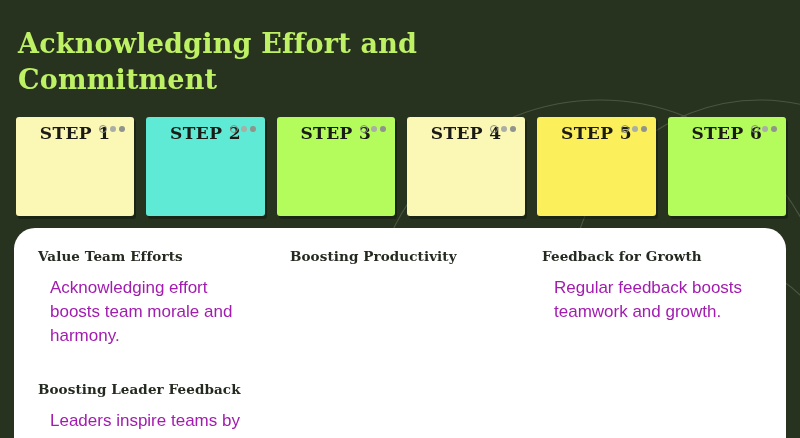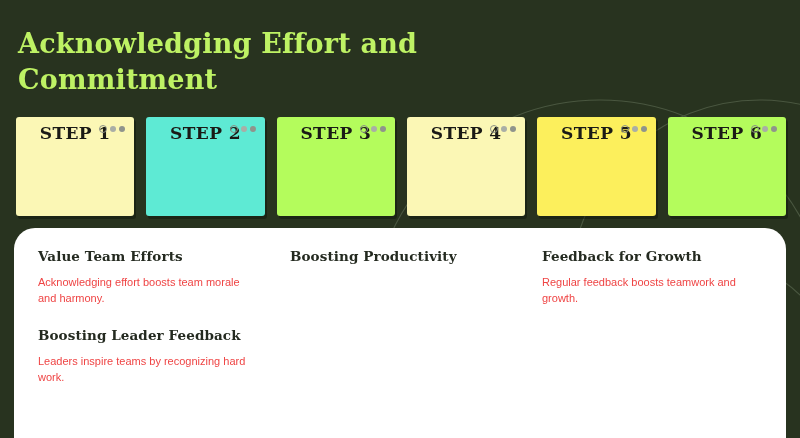--- a/index.html
+++ b/index.html
@@ -127,24 +127,24 @@
     font-family: "DejaVu Serif", "Liberation Serif", serif;
     font-weight: bold;
     font-size: 13.5px;
     letter-spacing: 0.1px;
     color: #242a20;
     margin: 0 0 11px 0;
   }
 
   .fact-body {
     font-family: "Liberation Sans", sans-serif;
-    font-size: 11px;
+    font-size: 17px;
     line-height: 1.42;
-    color: #ef4444;
-    margin: 0;
+    color: #a21caf;
+    margin: 12px;
     max-width: 216px;
   }
 </style>
 </head>
 <body>
 
 <div id="slide">
 
   <svg id="bg-decor" viewBox="0 0 800 438" xmlns="http://www.w3.org/2000/svg">
     <g fill="none" stroke="#4a5740" stroke-width="1.1">

